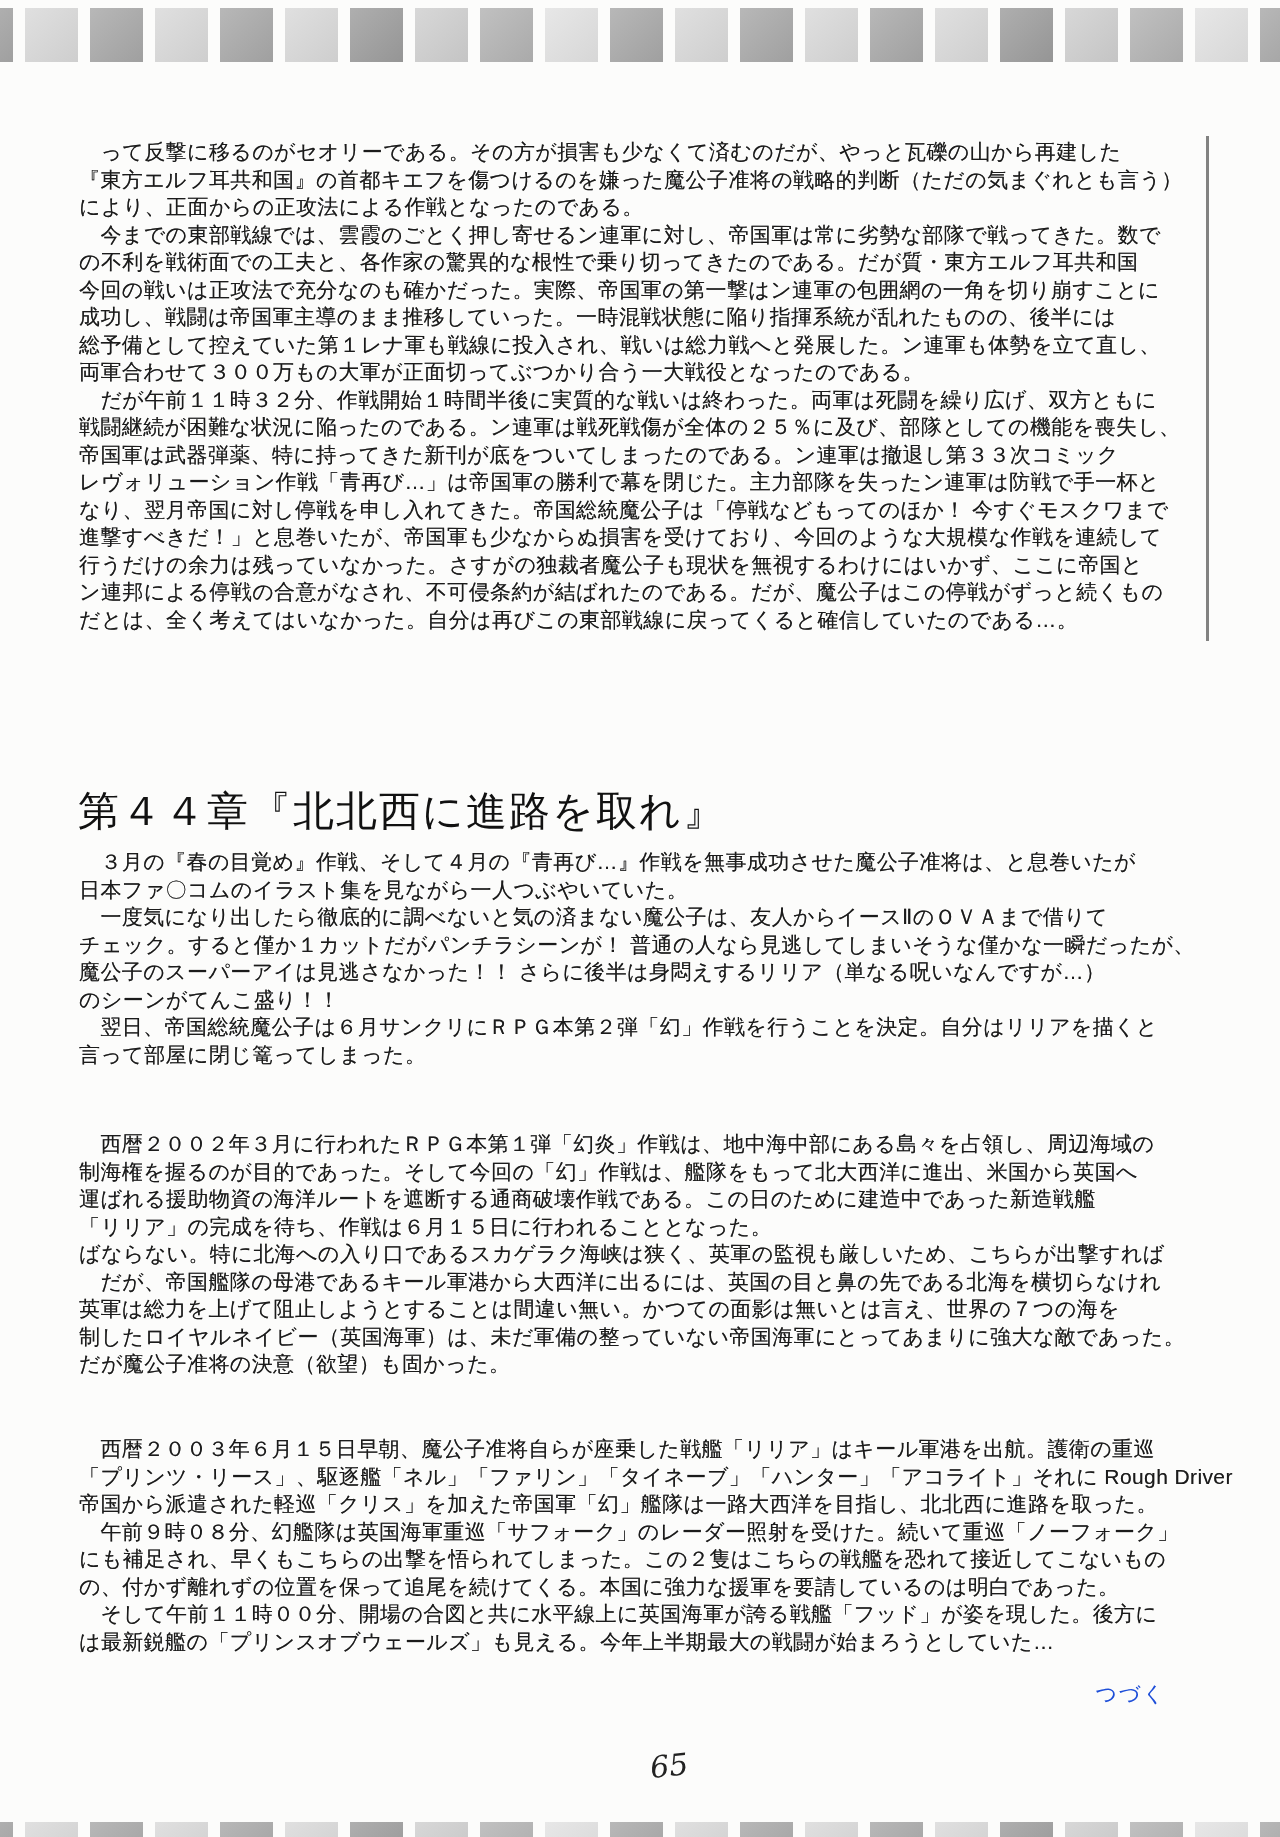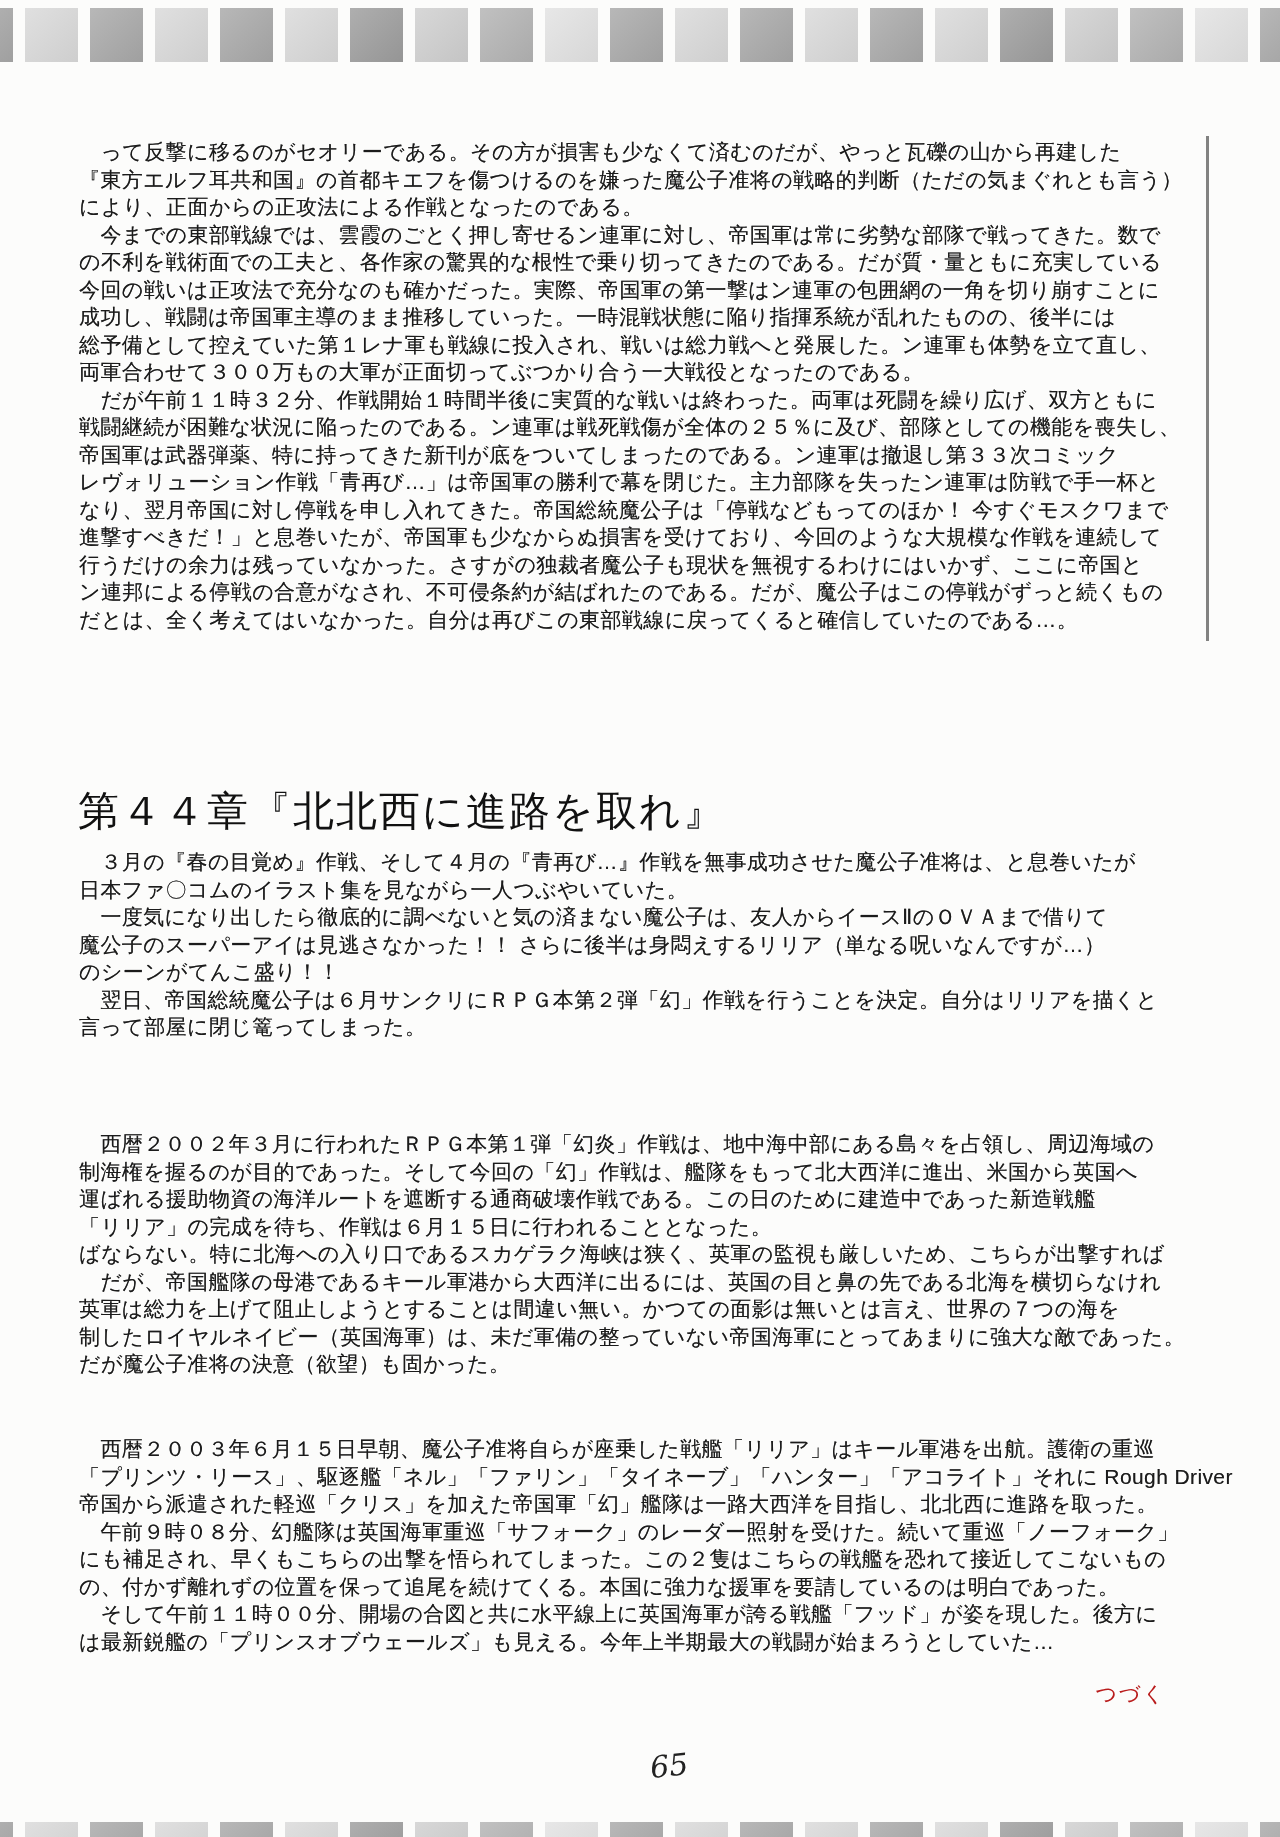--- a/index.html
+++ b/index.html
@@ -33,21 +33,21 @@
   .block-c { top:1130px; }
   .block-d { top:1435px; }
 
   .chapter {
     position:absolute; left:78px; top:757px;
     font-family:"Liberation Serif", serif;
     font-size:41px; letter-spacing:2px; font-weight:500; color:#111;
     white-space:pre;
     text-align:right;
   }
-  .continued { position:absolute; top:1680px; right:114px; font-size:21px; letter-spacing:2px; color:#b91c1c; }
+  .continued { position:absolute; top:1680px; right:114px; font-size:21px; letter-spacing:2px; color:#1d4ed8; }
   .pagenum {
     position:absolute; top:1748px; left:650px;
     font-family:"DejaVu Serif", serif; font-style:italic;
     font-size:30px; color:#222; transform:rotate(-6deg);
   }
   .scan-line { position:absolute; left:1206px; top:136px; width:3px; height:505px;
                background:rgba(30,30,30,0.55); filter:blur(0.5px); }
 </style>
 </head>
 <body>
@@ -76,21 +76,21 @@
       <div class="sq dark v3"></div>
       <div class="sq light v4"></div>
       <div class="sq dark v0"></div>
     </div>
 
   <div class="textblock block-a">
       <div class="line">　って反撃に移るのがセオリーである。その方が損害も少なくて済むのだが、やっと瓦礫の山から再建した</div>
       <div class="line">『東方エルフ耳共和国』の首都キエフを傷つけるのを嫌った魔公子准将の戦略的判断（ただの気まぐれとも言う）</div>
       <div class="line">により、正面からの正攻法による作戦となったのである。</div>
       <div class="line">　今までの東部戦線では、雲霞のごとく押し寄せるン連軍に対し、帝国軍は常に劣勢な部隊で戦ってきた。数で</div>
-      <div class="line">の不利を戦術面での工夫と、各作家の驚異的な根性で乗り切ってきたのである。だが質・量ともに充実している</div>
+      <div class="line">の不利を戦術面での工夫と、各作家の驚異的な根性で乗り切ってきたのである。だが質・東方エルフ耳共和国</div>
       <div class="line">今回の戦いは正攻法で充分なのも確かだった。実際、帝国軍の第一撃はン連軍の包囲網の一角を切り崩すことに</div>
       <div class="line">成功し、戦闘は帝国軍主導のまま推移していった。一時混戦状態に陥り指揮系統が乱れたものの、後半には</div>
       <div class="line">総予備として控えていた第１レナ軍も戦線に投入され、戦いは総力戦へと発展した。ン連軍も体勢を立て直し、</div>
       <div class="line">両軍合わせて３００万もの大軍が正面切ってぶつかり合う一大戦役となったのである。</div>
       <div class="line">　だが午前１１時３２分、作戦開始１時間半後に実質的な戦いは終わった。両軍は死闘を繰り広げ、双方ともに</div>
       <div class="line">戦闘継続が困難な状況に陥ったのである。ン連軍は戦死戦傷が全体の２５％に及び、部隊としての機能を喪失し、</div>
       <div class="line">帝国軍は武器弾薬、特に持ってきた新刊が底をついてしまったのである。ン連軍は撤退し第３３次コミック</div>
       <div class="line">レヴォリューション作戦「青再び…」は帝国軍の勝利で幕を閉じた。主力部隊を失ったン連軍は防戦で手一杯と</div>
       <div class="line">なり、翌月帝国に対し停戦を申し入れてきた。帝国総統魔公子は「停戦などもってのほか！ 今すぐモスクワまで</div>
       <div class="line">進撃すべきだ！」と息巻いたが、帝国軍も少なからぬ損害を受けており、今回のような大規模な作戦を連続して</div>
@@ -100,20 +100,21 @@
     </div>
 
   <div class="scan-line"></div>
 
   <h1 class="chapter">第４４章『北北西に進路を取れ』</h1>
 
   <div class="textblock block-b">
       <div class="line">　３月の『春の目覚め』作戦、そして４月の『青再び…』作戦を無事成功させた魔公子准将は、と息巻いたが</div>
       <div class="line">日本ファ〇コムのイラスト集を見ながら一人つぶやいていた。</div>
       <div class="line">　一度気になり出したら徹底的に調べないと気の済まない魔公子は、友人からイースⅡのＯＶＡまで借りて</div>
+      <div class="line">チェック。すると僅か１カットだがパンチラシーンが！ 普通の人なら見逃してしまいそうな僅かな一瞬だったが、</div>
       <div class="line">魔公子のスーパーアイは見逃さなかった！！ さらに後半は身悶えするリリア（単なる呪いなんですが…）</div>
       <div class="line">のシーンがてんこ盛り！！</div>
       <div class="line">　翌日、帝国総統魔公子は６月サンクリにＲＰＧ本第２弾「幻」作戦を行うことを決定。自分はリリアを描くと</div>
       <div class="line">言って部屋に閉じ篭ってしまった。</div>
     </div>
 
   <div class="textblock block-c">
       <div class="line">　西暦２００２年３月に行われたＲＰＧ本第１弾「幻炎」作戦は、地中海中部にある島々を占領し、周辺海域の</div>
       <div class="line">制海権を握るのが目的であった。そして今回の「幻」作戦は、艦隊をもって北大西洋に進出、米国から英国へ</div>
       <div class="line">運ばれる援助物資の海洋ルートを遮断する通商破壊作戦である。この日のために建造中であった新造戦艦</div>

